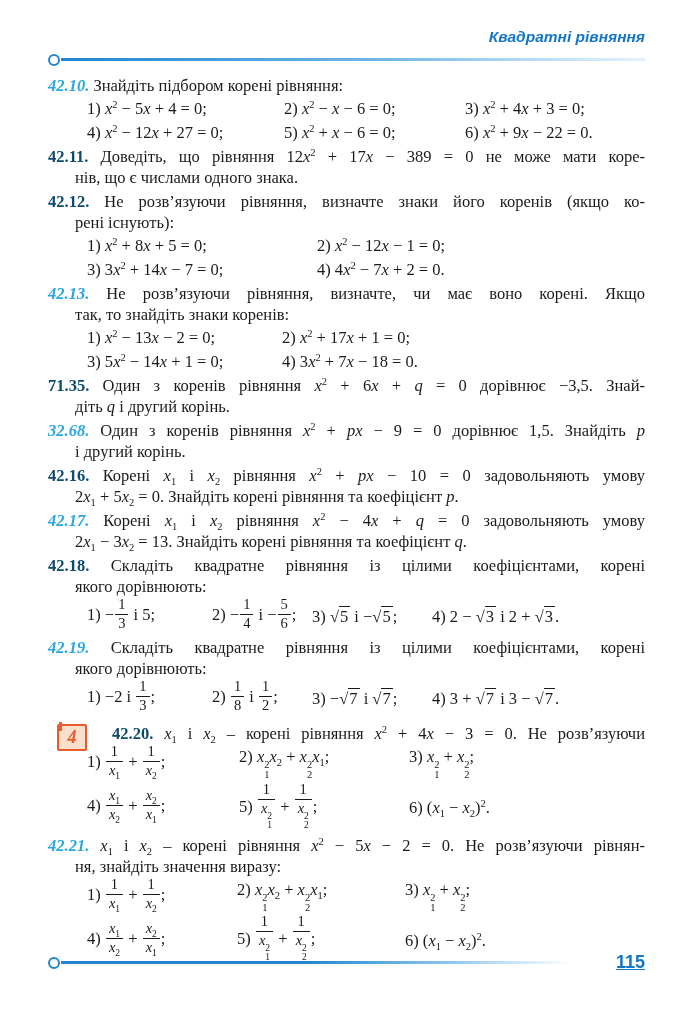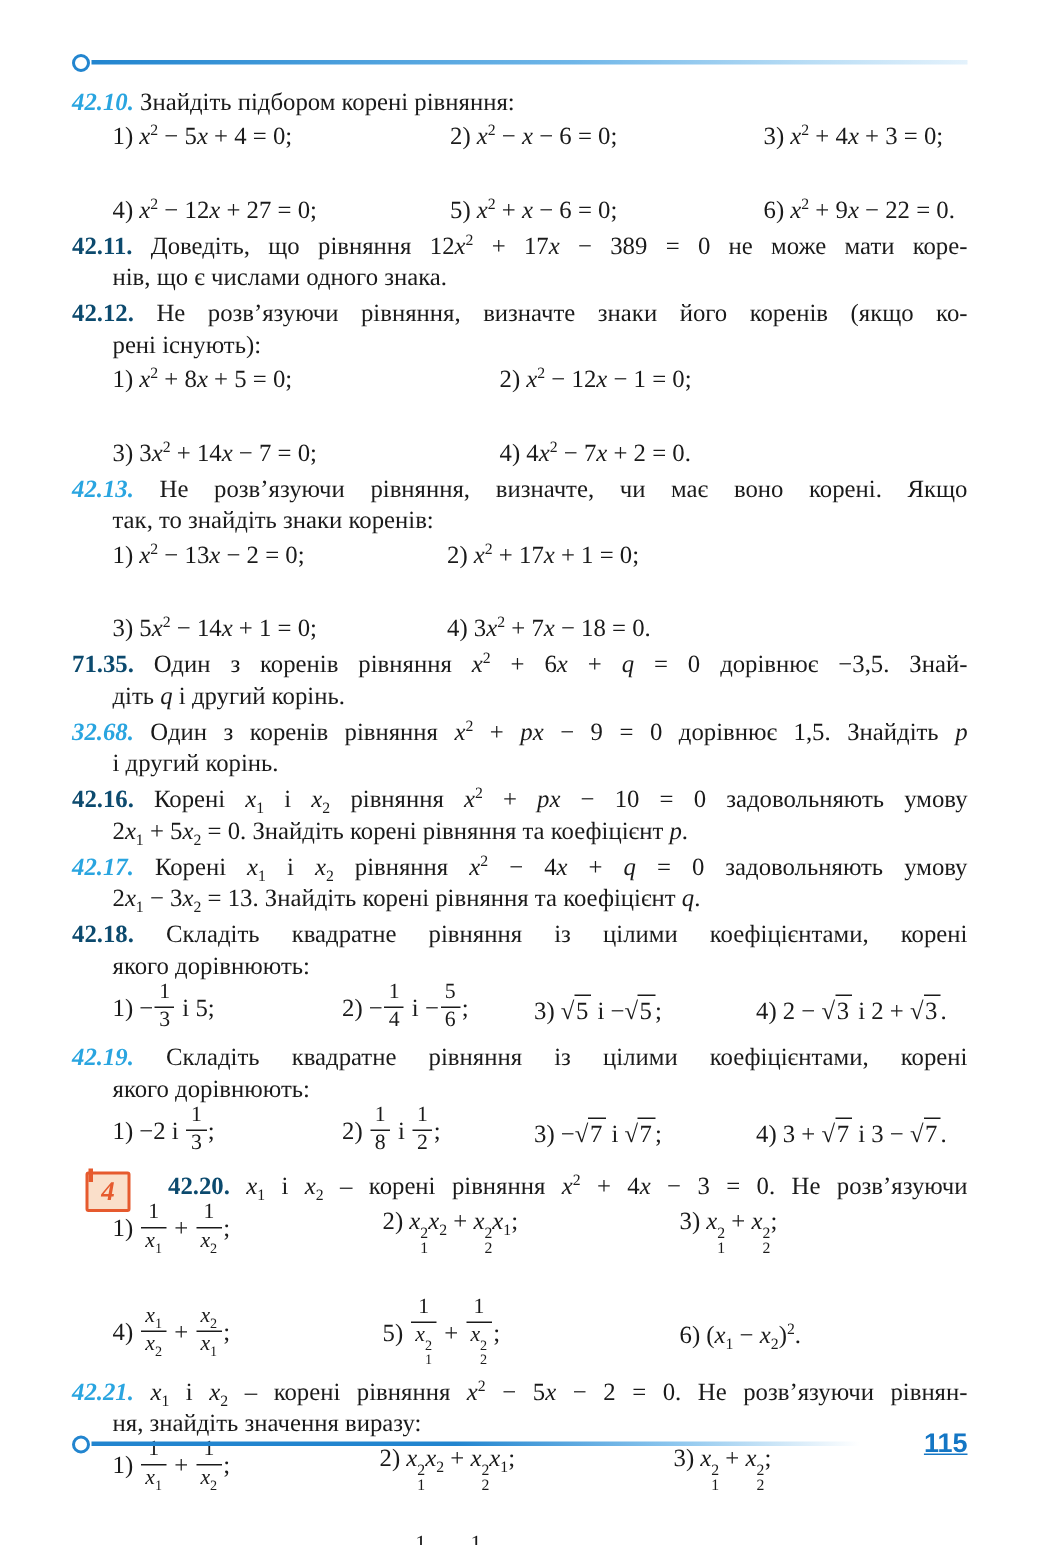--- a/index.html
+++ b/index.html
@@ -32,21 +32,21 @@
   .content { padding:6px 50px 0 48px; }
   .problem { position:relative; padding-left:27px; margin-top:3px; }
   .problem.badge-row { margin-top:7px; }
   .line { line-height:21px; text-align:justify; }
   .line.j { text-align-last:justify; }
   .line.first { margin-left:-27px; }
   .line.first.shift { margin-left:37px; }
   .num { font-weight:bold; color:#0c4a6e; }
   .num.acc { color:#2aa5e0;font-style:italic; }
 
-  .items { display:grid; row-gap:3px; margin:2px 0 1px; align-items:center;gap:28px; }
+  .items { display:grid; row-gap:3px; margin:2px 12px 1px; align-items:center; }
   .item { line-height:21px; white-space:nowrap; }
 
   i { font-style:italic; }
   sup { font-size:10.5px; line-height:0; vertical-align:6px; }
   sub { font-size:10.5px; line-height:0; vertical-align:-4px; }
   .ss { display:inline-flex; flex-direction:column; align-items:flex-start;
         font-size:10.5px; line-height:1; vertical-align:-6px; font-style:normal; }
   .ss span { display:block; height:10px; }
   .frac { display:inline-block; vertical-align:middle; text-align:center;
           font-size:14.5px; line-height:1.1; position:relative; top:-2px; padding:0 1px; }
@@ -76,20 +76,21 @@
     background:linear-gradient(90deg,#2285cf 0%,#2285cf 45%,#8cc6ee 72%,rgba(255,255,255,0) 95%); }
   .pageno { font-family:"Liberation Sans",sans-serif; font-weight:bold;
             font-size:18px; color:#1476c4;text-decoration:underline; }
 </style>
 </head>
 <body>
 
 <div class="page">
 
   <div class="hdr">
+    <div class="hdr-title">Квадратні рівняння</div>
     <div class="rule">
       <span class="dot"></span>
       <span class="rline"></span>
     </div>
   </div>
 
   <div class="content" id="problems">
       <div class="problem">
         <div class="line first"><span class="num acc">42.10.</span> Знайдіть підбором корені рівняння:</div>
         <div class="items" style="grid-template-columns: 197px 181px 1fr;">

